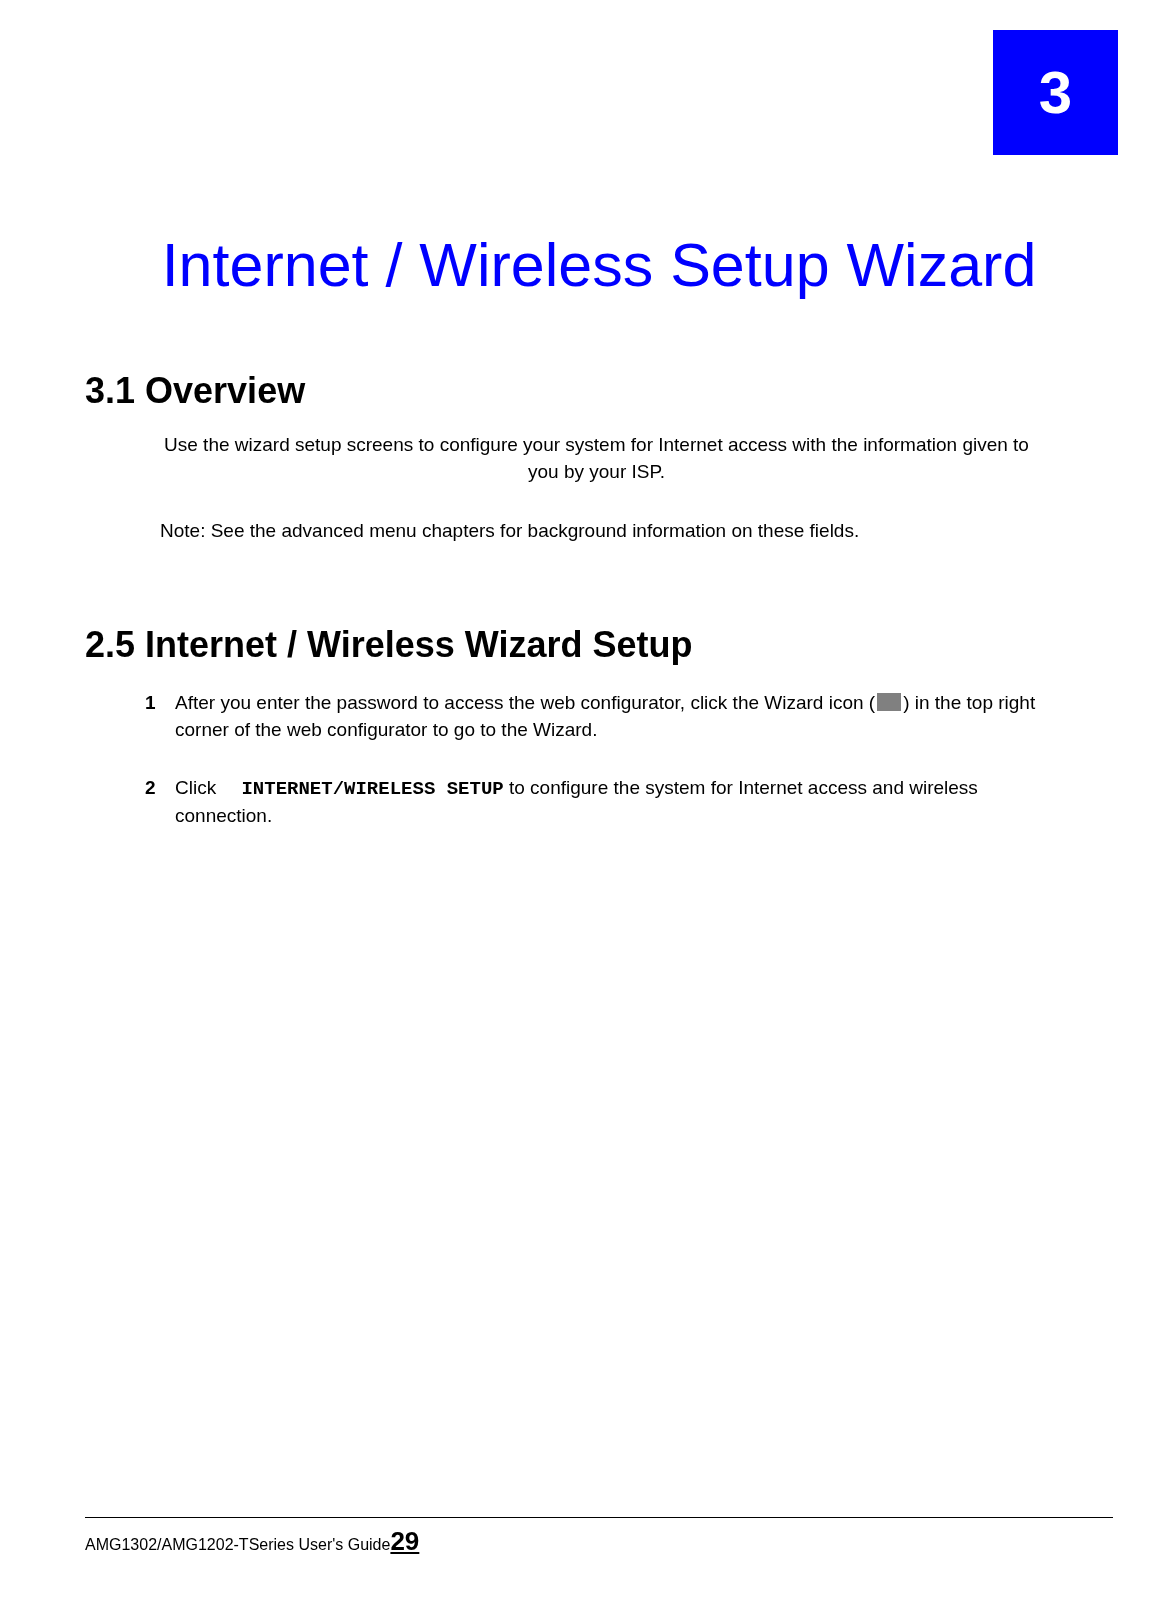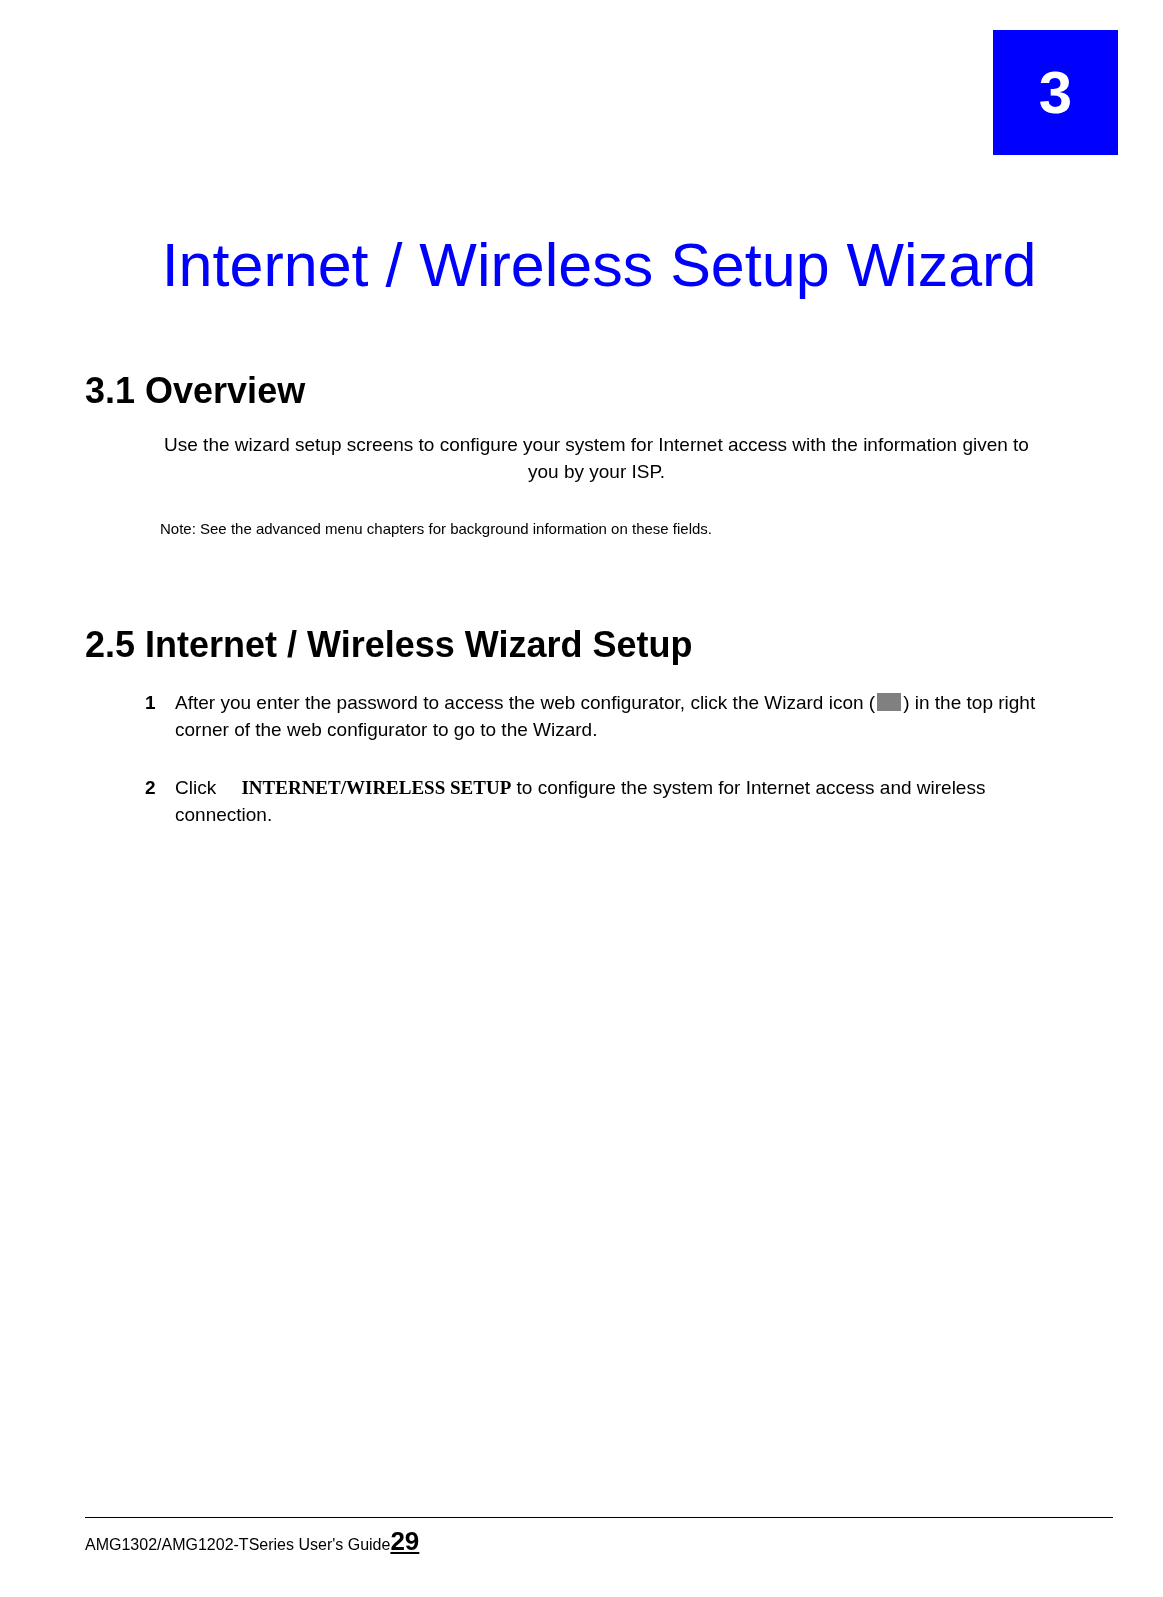--- a/index.html
+++ b/index.html
@@ -80,21 +80,21 @@
       left: 160px;
       right: 130px;
       text-align: center;
     }
     .note1 {
       position: absolute;
       top: 520px;
       left: 160px;
       right: 130px;
       font-family: Arial, Helvetica, sans-serif;
-      font-size: 15px;
+      font-size: 19px;
     }
     .list-item {
       position: absolute;
       left: 145px;
       right: 120px;
       font-family: Verdana, Arial, sans-serif;
       font-size: 19px;
       line-height: 1.4;
     }
     .list-num {
@@ -104,21 +104,21 @@
       top: 0;
     }
     .list-text {
       display: block;
       margin-left: 30px;
     }
     .li1 { top: 690px; }
     .li2 { top: 775px; }
     .bold-inline {
       font-weight: bold;
-      font-family: Liberation Serif, serif;
+      font-family: Liberation Mono, monospace;
       padding-left: 20px;
     }
     .wizard-icon {
       display: inline-block;
       width: 24px;
       height: 18px;
       background: #808080;
       vertical-align: -2px;
       margin: 0 2px;
     }

